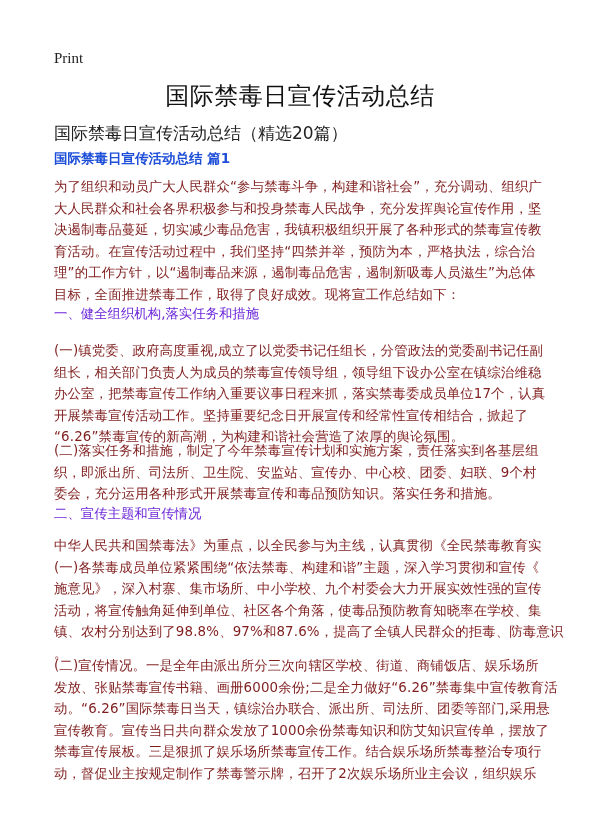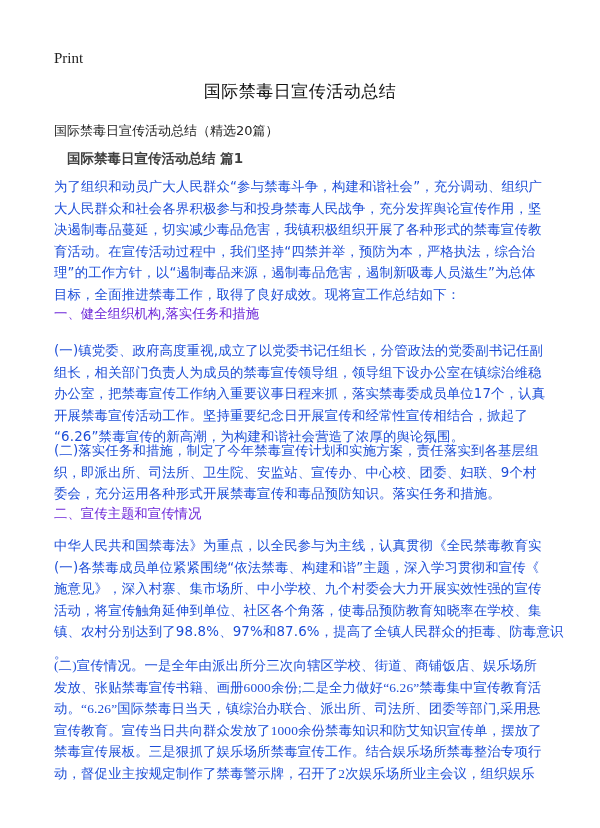--- a/index.html
+++ b/index.html
@@ -1,21 +1,21 @@
 <!DOCTYPE html>
 <html><head>
   <meta charset="utf-8">
   <style>
     html, body { margin: 0; padding: 0; background: #ffffff; }
     body { width: 600px; height: 828px; overflow: hidden; position: relative; color: #1a1a1a; font-family: "DejaVu Sans", sans-serif; }
     .print-label { position: absolute; left: 54px; top: 50px; font-family: "Liberation Serif", serif; font-size: 15px; color: #222; }
-    .doc-title { position: absolute; left: 0; width: 600px; top: 80px; text-align: center; font-size: 17px; color: #111; letter-spacing: 0.5px; }
-    .subtitle { position: absolute; left: 54px; top: 122px; font-size: 13px; color: #222; text-align: center; }
-    .section-title { position: absolute; left: 54px; top: 150px; font-size: 13.5px; font-weight: bold; color: #404040; margin-left: 13px; }
-    .para { position: absolute; left: 54px; width: 500px; font-size: 13.4px; line-height: 21.6px; color: #1d4ed8; text-align: justify; letter-spacing: 0.15px; }
+    .doc-title { position: absolute; left: 0; width: 600px; top: 80px; text-align: center; font-size: 24px; color: #111; letter-spacing: 0.5px; }
+    .subtitle { position: absolute; left: 54px; top: 122px; font-size: 17px; color: #222; text-align: center; }
+    .section-title { position: absolute; left: 54px; top: 150px; font-size: 13.5px; font-weight: bold; color: #1d4ed8; }
+    .para { position: absolute; left: 54px; width: 500px; font-size: 13.4px; line-height: 21.6px; color: #7f1d1d; text-align: justify; letter-spacing: 0.15px; }
     .para span { display: block; white-space: nowrap; }
     .heading { position: absolute; left: 54px; font-size: 13.4px; color: #6d28d9; }
   </style>
 </head>
 <body>
 
 <div class="print-label">Print</div>
 
 <div class="doc-title">国际禁毒日宣传活动总结</div>
 
@@ -52,20 +52,20 @@
 
 <div class="para" style="top:535px;">
   <span>中华人民共和国禁毒法》为重点，以全民参与为主线，认真贯彻《全民禁毒教育实</span>
   <span>(一)各禁毒成员单位紧紧围绕“依法禁毒、构建和谐”主题，深入学习贯彻和宣传《</span>
   <span>施意见》，深入村寨、集市场所、中小学校、九个村委会大力开展实效性强的宣传</span>
   <span>活动，将宣传触角延伸到单位、社区各个角落，使毒品预防教育知晓率在学校、集</span>
   <span>镇、农村分别达到了98.8%、97%和87.6%，提高了全镇人民群众的拒毒、防毒意识</span>
   <span>。</span>
 </div>
 
-<div class="para" style="top:655px;font-family:Liberation Serif, serif;">
+<div class="para" style="top:655px;">
   <span>(二)宣传情况。一是全年由派出所分三次向辖区学校、街道、商铺饭店、娱乐场所</span>
   <span>发放、张贴禁毒宣传书籍、画册6000余份;二是全力做好“6.26”禁毒集中宣传教育活</span>
   <span>动。“6.26”国际禁毒日当天，镇综治办联合、派出所、司法所、团委等部门,采用悬</span>
   <span>宣传教育。宣传当日共向群众发放了1000余份禁毒知识和防艾知识宣传单，摆放了</span>
   <span>禁毒宣传展板。三是狠抓了娱乐场所禁毒宣传工作。结合娱乐场所禁毒整治专项行</span>
   <span>动，督促业主按规定制作了禁毒警示牌，召开了2次娱乐场所业主会议，组织娱乐</span>
 </div>
 
 </body></html>

